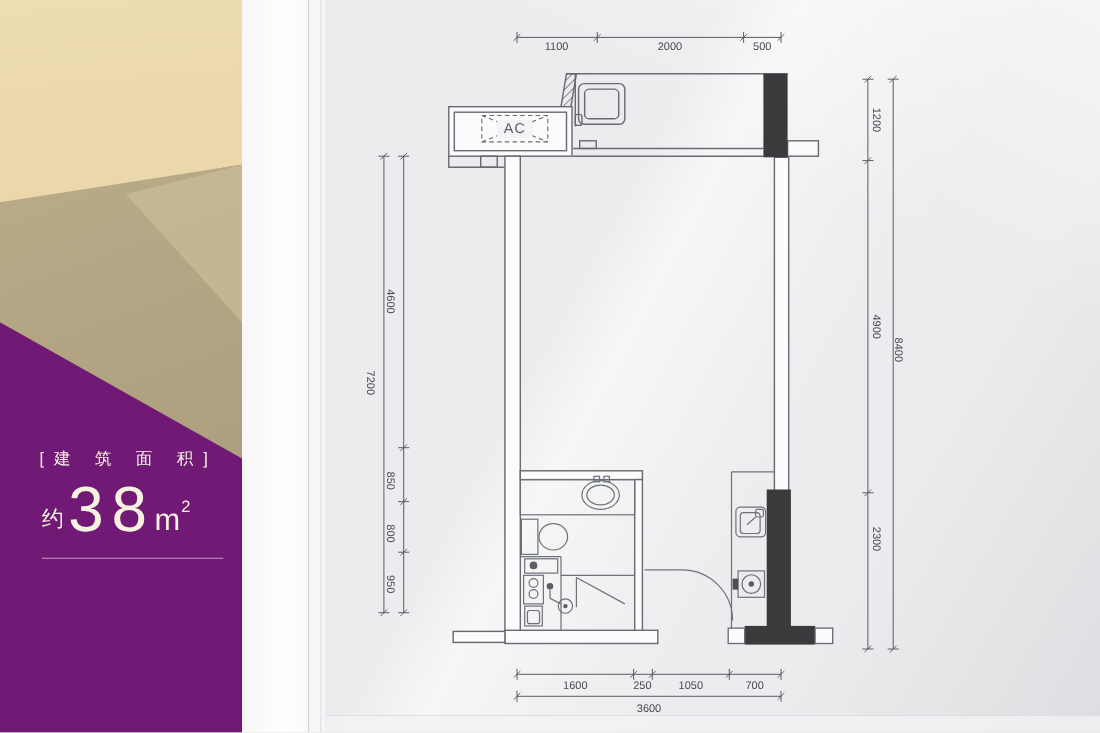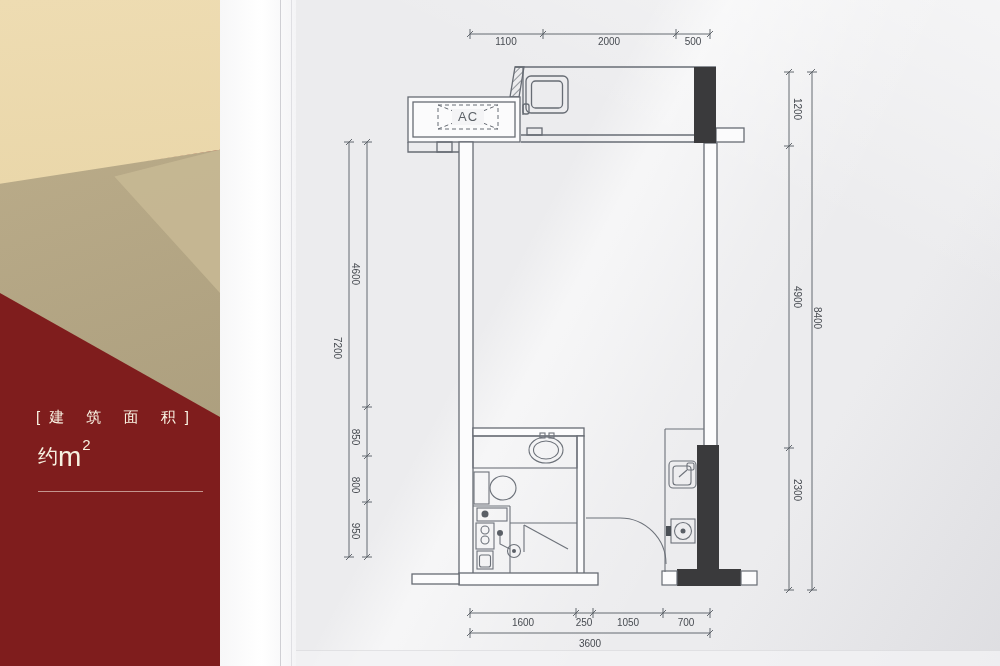--- a/index.html
+++ b/index.html
@@ -4,21 +4,21 @@
 <style>
   html,body{margin:0;padding:0;}
   body{
     width:1000px;height:666px;position:relative;overflow:hidden;
     font-family:"Liberation Sans", sans-serif;
     background:#ececee;
   }
   
   .gold-panel{
     position:absolute;left:0;top:0;width:220px;height:666px;
-    background:#7f1d1d;overflow:hidden;
+    background:#701a75;overflow:hidden;
   }
   .wedge{position:absolute;left:0;top:0;width:100%;height:100%;}
   .wedge-mid{
     clip-path:polygon(0 27.3%, 100% 22.5%, 100% 62.6%, 0 44%);
     background:linear-gradient(160deg,#bfb08d 0%,#a89b7b 85%);
   }
   .wedge-light{
     clip-path:polygon(52% 26.5%, 100% 22.5%, 100% 44%);
     background:#c6b893;opacity:.9;
   }
@@ -67,20 +67,21 @@
 <body>
 
 <div class="gold-panel">
   <div class="wedge wedge-mid"></div>
   <div class="wedge wedge-light"></div>
   <div class="wedge wedge-top"></div>
   <div class="panel-content">
     <div class="area-title">[建 筑 面 积]</div>
     <div class="area-line">
       <span class="approx">约</span>
+      <span class="big">38</span>
       <span class="unit">m</span>
       <span class="unit-exp">2</span>
     </div>
     <div class="panel-divider"></div>
   </div>
 </div>
 
 <div class="page-strip">
   <div class="edge-a"></div>
   <div class="edge-b"></div>

